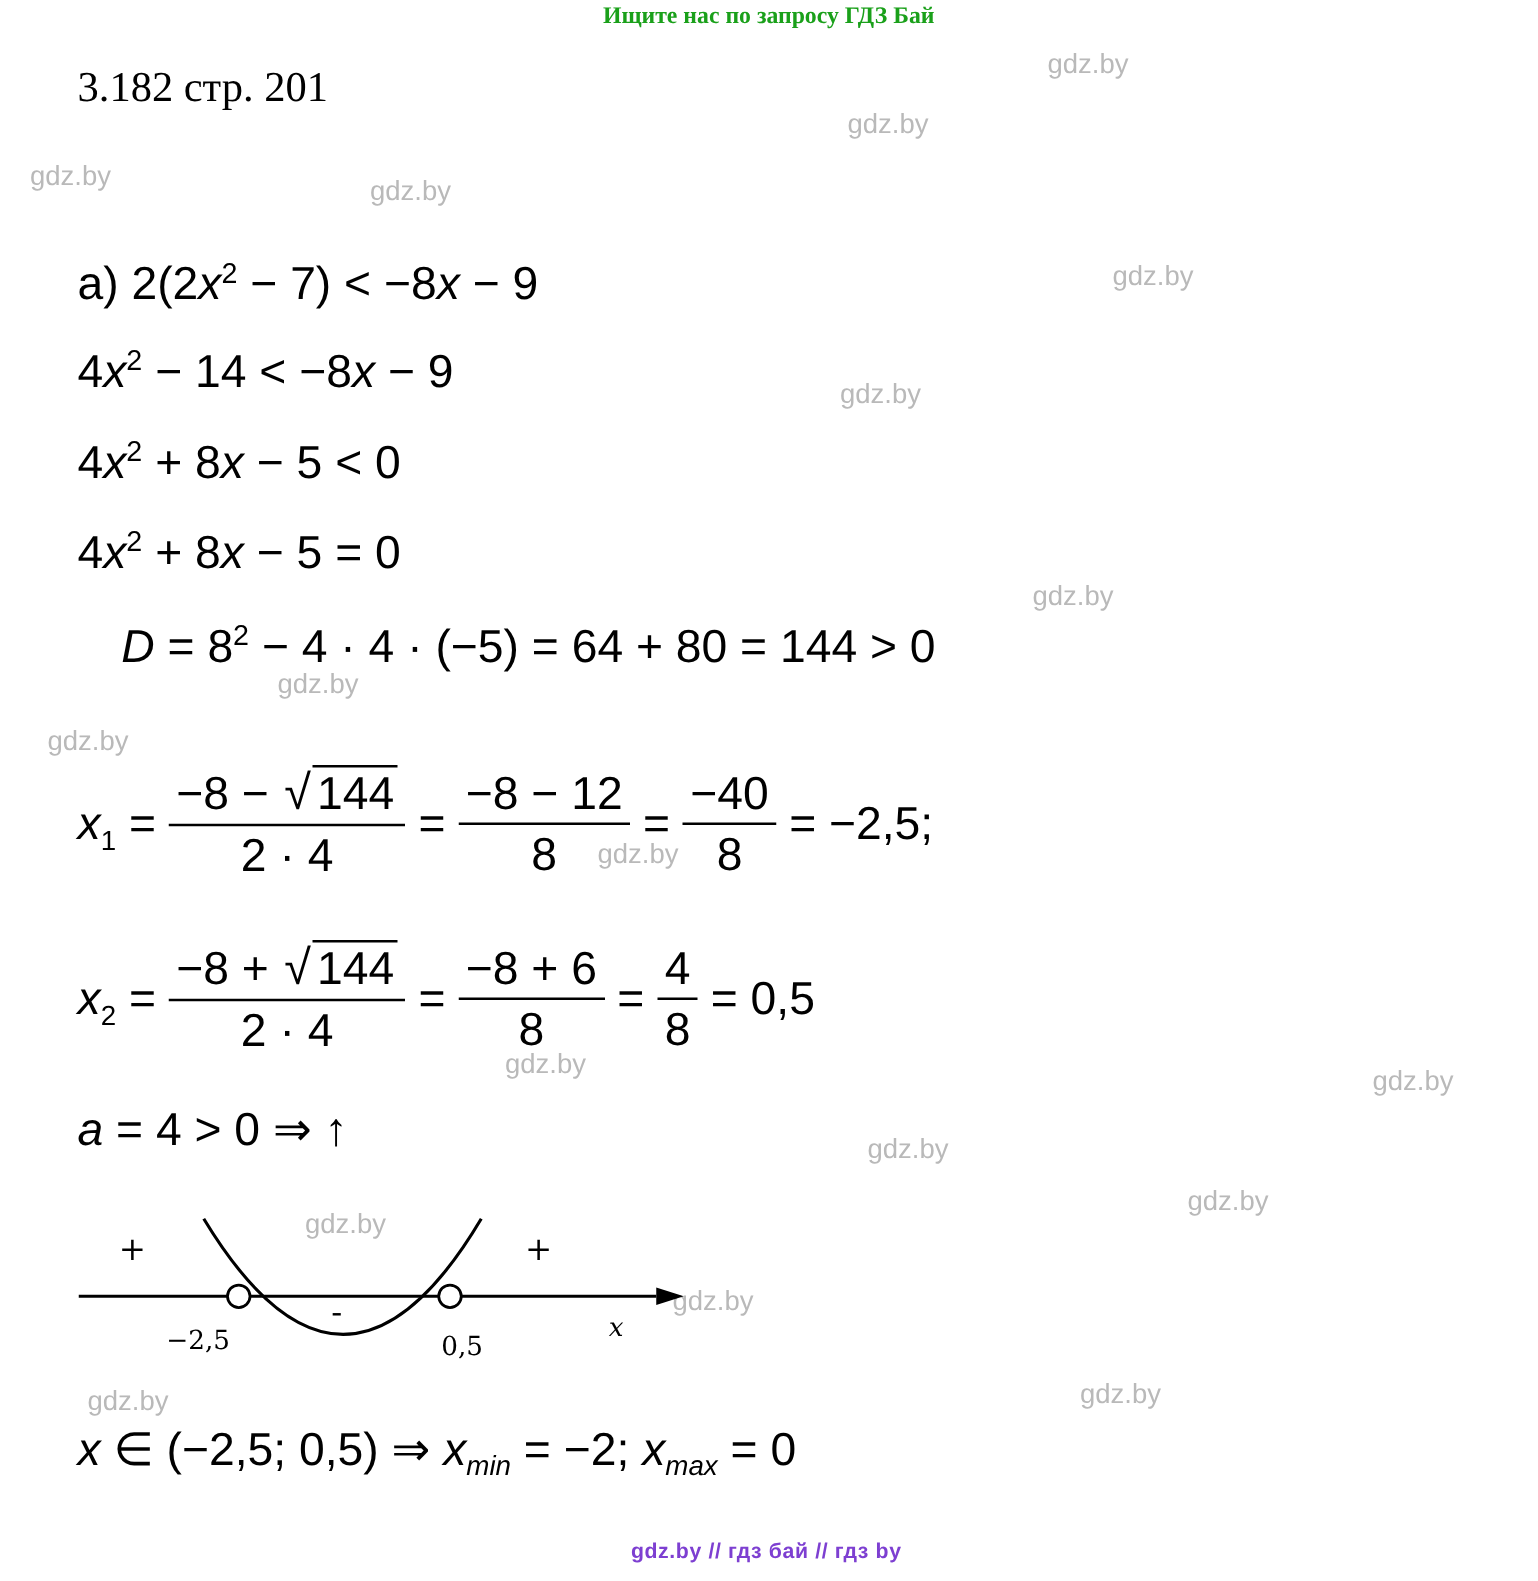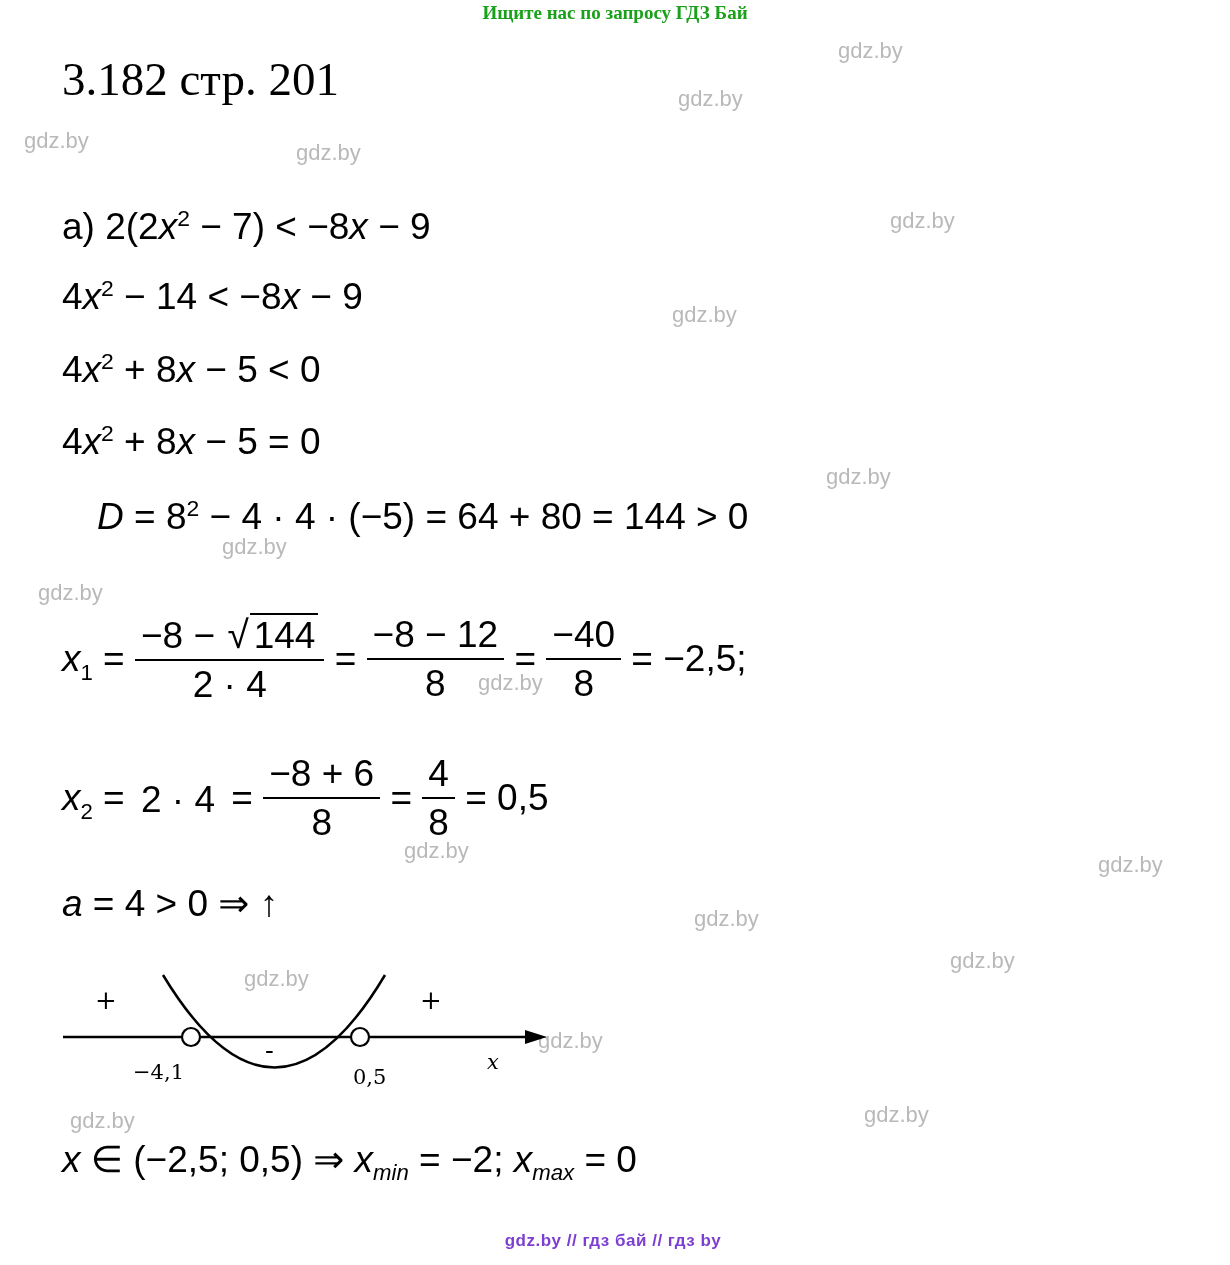--- a/index.html
+++ b/index.html
@@ -44,21 +44,21 @@
     font-family: "Liberation Sans", sans-serif;
     font-weight: bold;
     font-size: 17px;
     color: #7d3fd1;
     letter-spacing: .5px;
   }
   .title {
     position: absolute;
     left: 62px;
     top: 52px;
-    font-size: 47px;
+    font-size: 34px;
     font-family: "Liberation Serif", serif;
     text-align: right;
   }
   .math {
     font-family: Liberation Sans, sans-serif;
     font-size: 37px;
     white-space: nowrap;
   }
   .it { font-style: italic; }
   .line { position: absolute; }
@@ -181,20 +181,21 @@
   <span class="frac">
     <span class="num">−40</span>
     <span class="den">8</span>
   </span>
   = −2,5;
 </div>
 
 <div class="line math" style="left:62px; top:755px;">
   <span class="it">x</span><sub class="s">2</sub> =
   <span class="frac">
+    <span class="num">−8 + <span class="rad"><span class="radsym">√</span><span class="bar">144</span></span></span>
     <span class="den">2 · 4</span>
   </span>
   =
   <span class="frac">
     <span class="num">−8 + 6</span>
     <span class="den">8</span>
   </span>
   =
   <span class="frac">
     <span class="num">4</span>
@@ -214,21 +215,21 @@
     <polygon points="470,75 492,82 470,89" fill="#000"></polygon>
 
     <path d="M 108 20 Q 220 205 330 20" fill="none" stroke="#000" stroke-width="2.5"></path>
 
     <circle cx="136" cy="82" r="9" fill="#fff" stroke="#000" stroke-width="2.2"></circle>
     <circle cx="305" cy="82" r="9" fill="#fff" stroke="#000" stroke-width="2.2"></circle>
   </svg>
   <span class="sign" style="left:40px; top:30px;">+</span>
   <span class="sign" style="left:210px; top:80px;">-</span>
   <span class="sign" style="left:365px; top:30px;">+</span>
-  <span class="ticklabel" style="left:78px; top:105px;">−4,1</span>
+  <span class="ticklabel" style="left:78px; top:105px;">−2,5</span>
   <span class="ticklabel" style="left:298px; top:110px;">0,5</span>
   <span class="axlabel" style="left:432px; top:95px;">x</span>
 </div>
 
 <div class="line math" style="left:62px; top:1138px;">
   <span class="it">x</span> ∈ (−2,5; 0,5) ⇒
   <span class="it">x</span><sub class="s it">min</sub> = −2;
   <span class="it">x</span><sub class="s it">max</sub> = 0
 </div>
 

